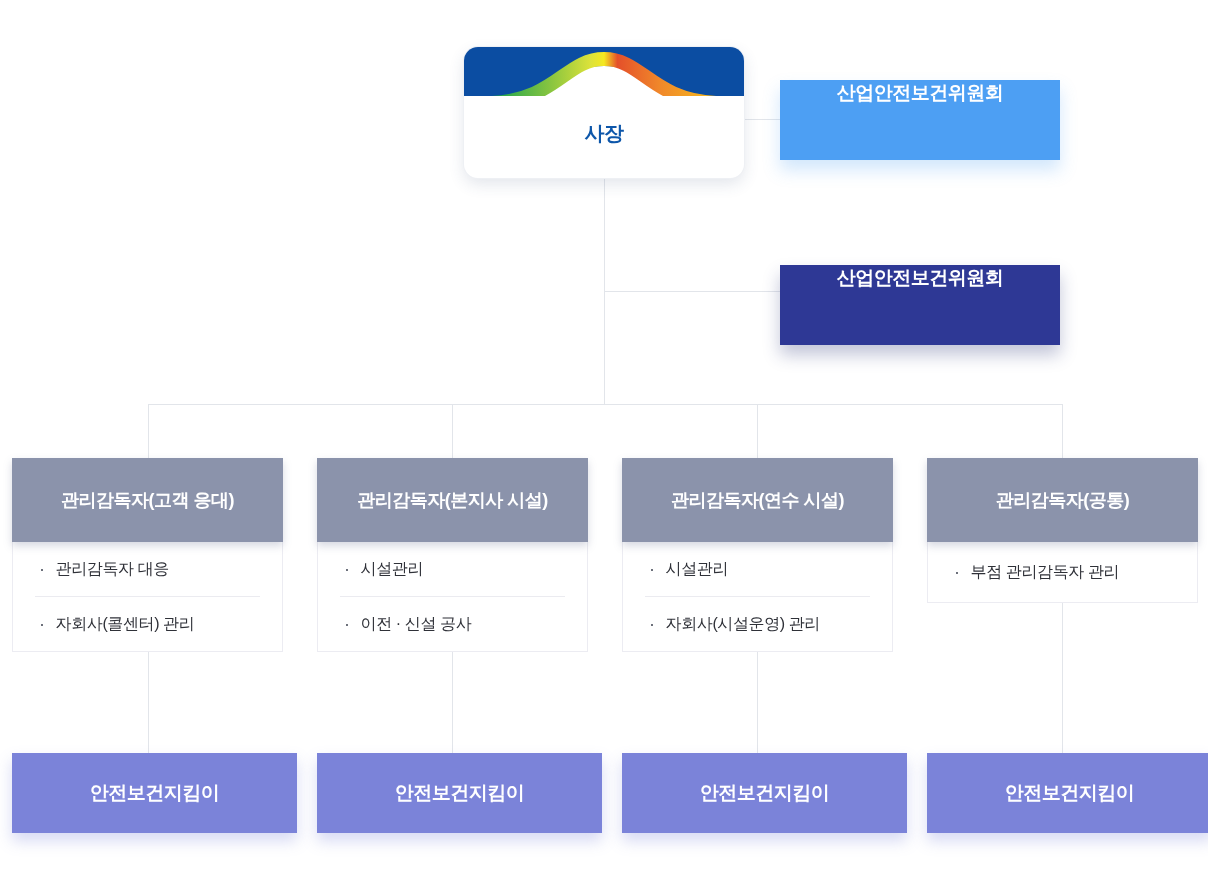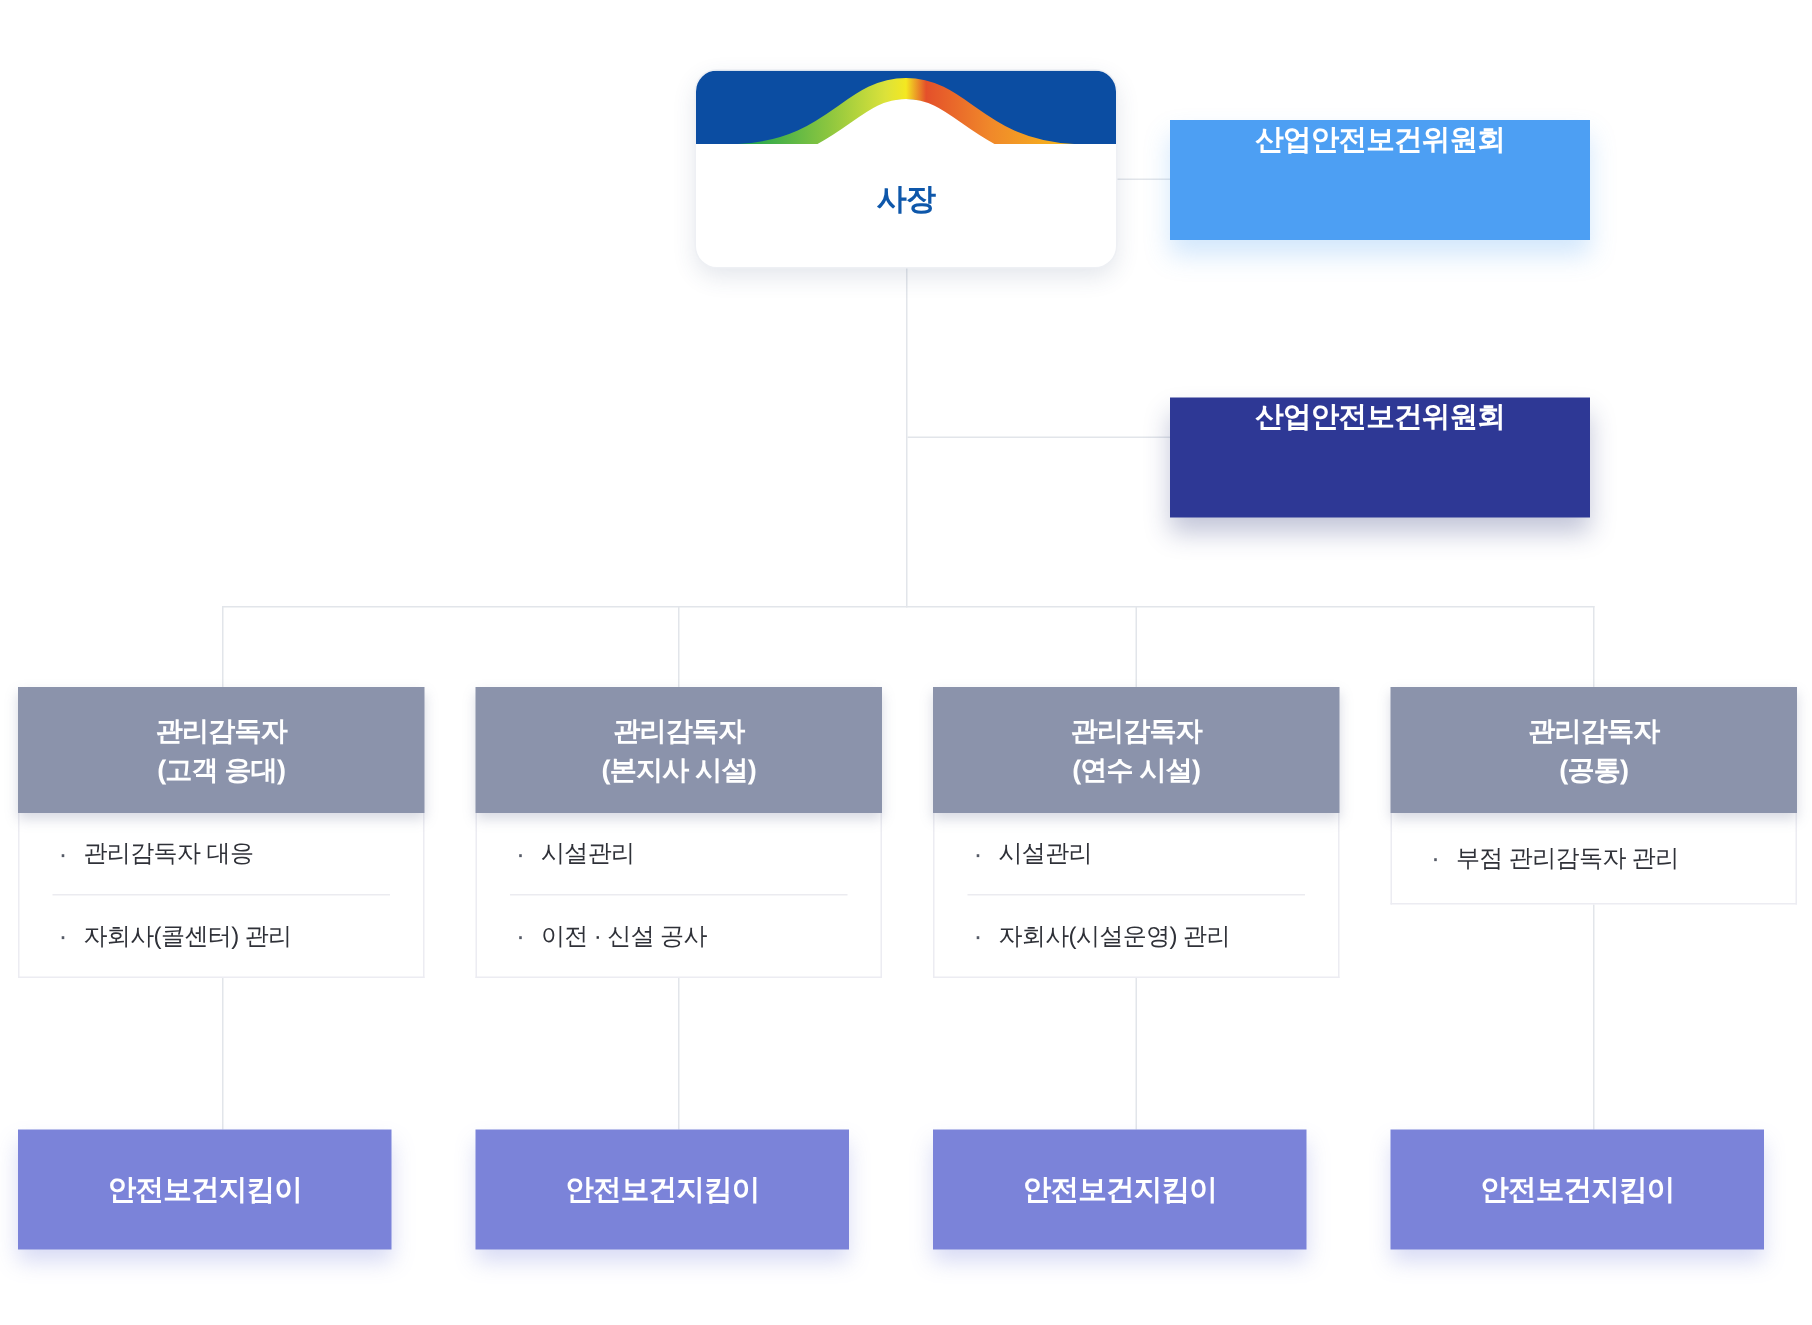--- a/index.html
+++ b/index.html
@@ -30,37 +30,37 @@
     color:#ffffff; font-weight:bold; font-size:19px; letter-spacing:-0.5px;
   }
   .committee { top:80px; background:#4d9ff3; box-shadow:0 10px 16px rgba(77,159,243,0.25); }
   .lead-dept { top:265px; background:#2e3895; box-shadow:0 10px 16px rgba(40,50,120,0.28); }
 
   
   .sup-card { position:absolute; top:458px; width:271px; z-index:3; }
   .sup-head {
     height:84px; background:#8b93ab; color:#ffffff; font-weight:bold;
     font-size:18px; line-height:26px; letter-spacing:-0.5px; text-align:center;
-    display:flex; flex-direction:column; align-items:center; justify-content:center;
+    display:flex; flex-direction:row; align-items:center; justify-content:center;
     box-shadow:0 4px 8px rgba(110,120,150,0.28); position:relative; z-index:2;
   }
   .sup-body {
     background:#ffffff; border:1px solid #ececf2; border-top:none;
     position:relative; z-index:1;
   }
   .sup-item {
     height:54px; display:flex; align-items:center; padding-left:26px;
     color:#2f3138; font-size:16px; letter-spacing:-0.4px;
   }
   .bullet { color:#555a66; margin-right:11px; font-size:18px; line-height:1; }
   .divider { height:1px; background:#ebebf0; margin:0 22px; }
 
   
   .keeper {
-    position:absolute; top:753px; width:249px; height:80px; background:#7b83d9;
+    position:absolute; top:753px; width:285px; height:80px; background:#7b83d9;
     display:flex; align-items:center; justify-content:center; z-index:3;
     color:#ffffff; font-weight:bold; font-size:19px; letter-spacing:-0.5px;
     box-shadow:0 8px 14px rgba(123,131,217,0.30);
   }
 
   .col1 { left:12px; }  .col2 { left:317px; } .col3 { left:622px; } .col4 { left:927px; }
 </style>
 </head>
 <body>
 

